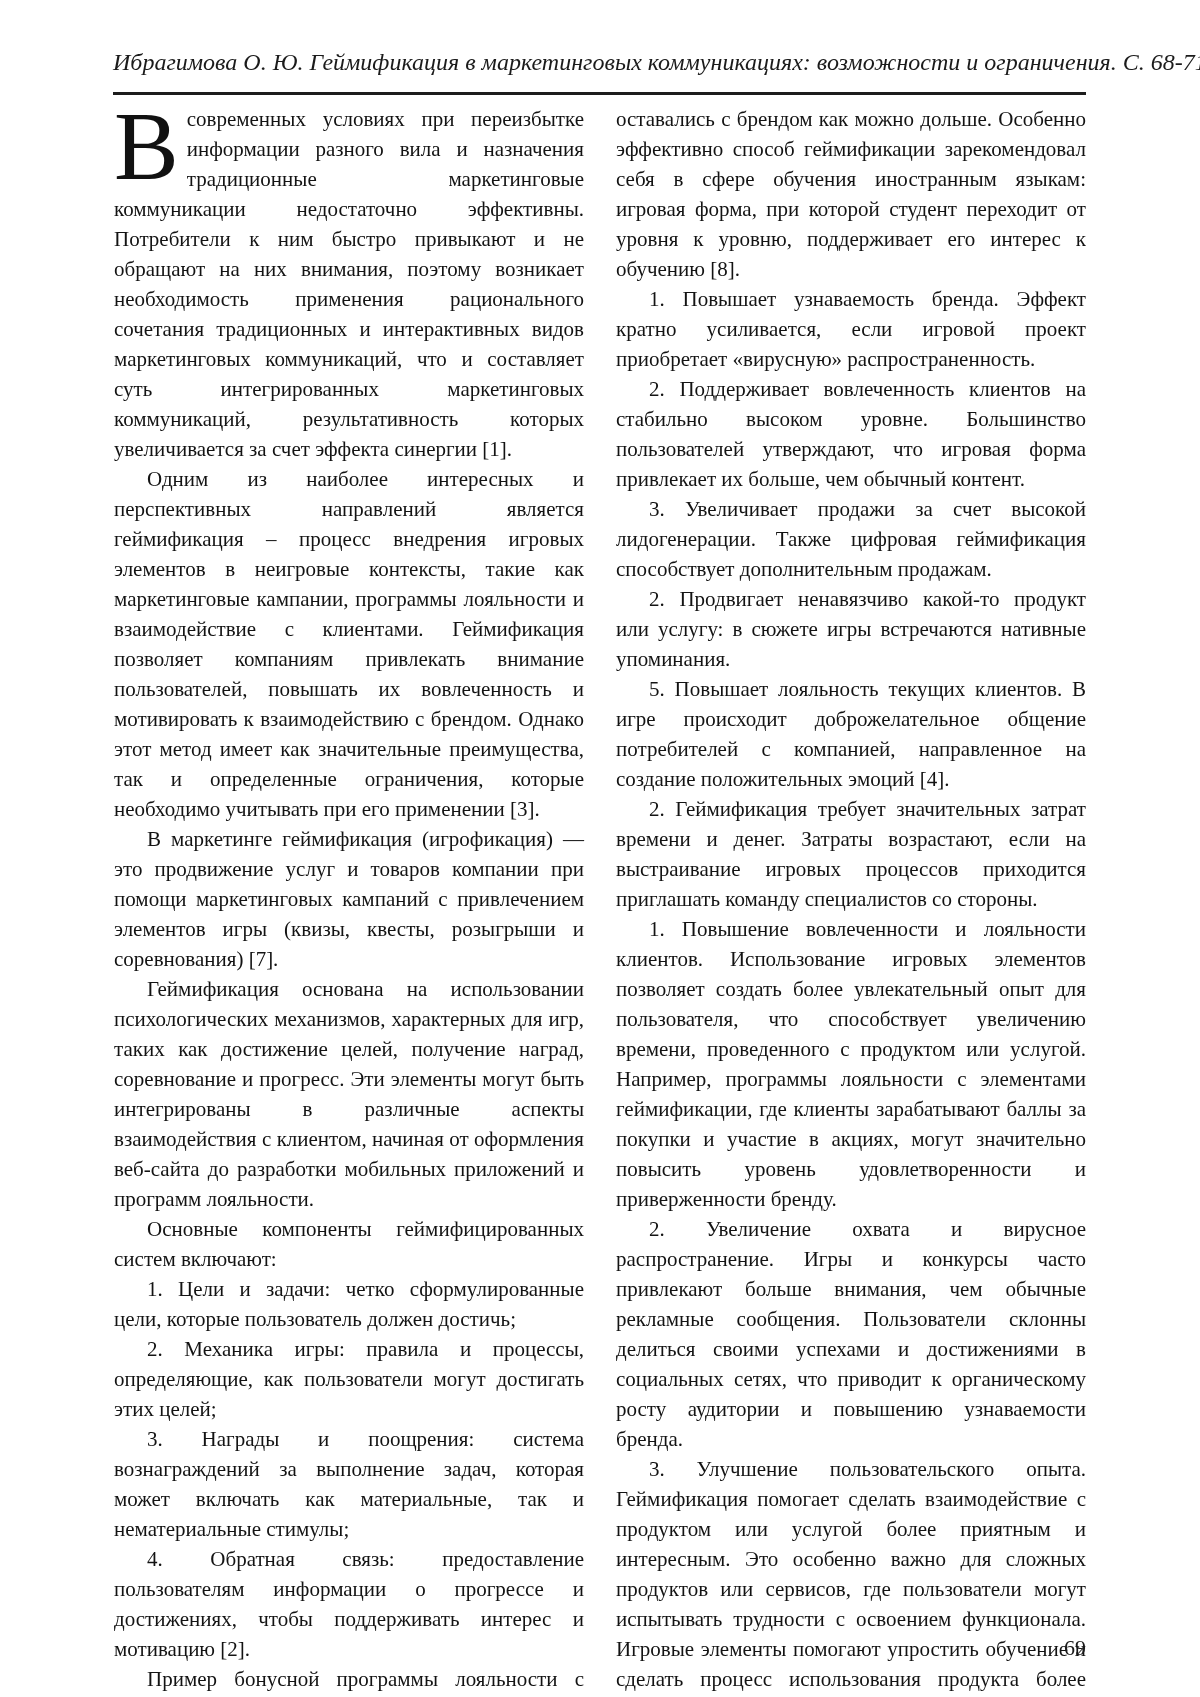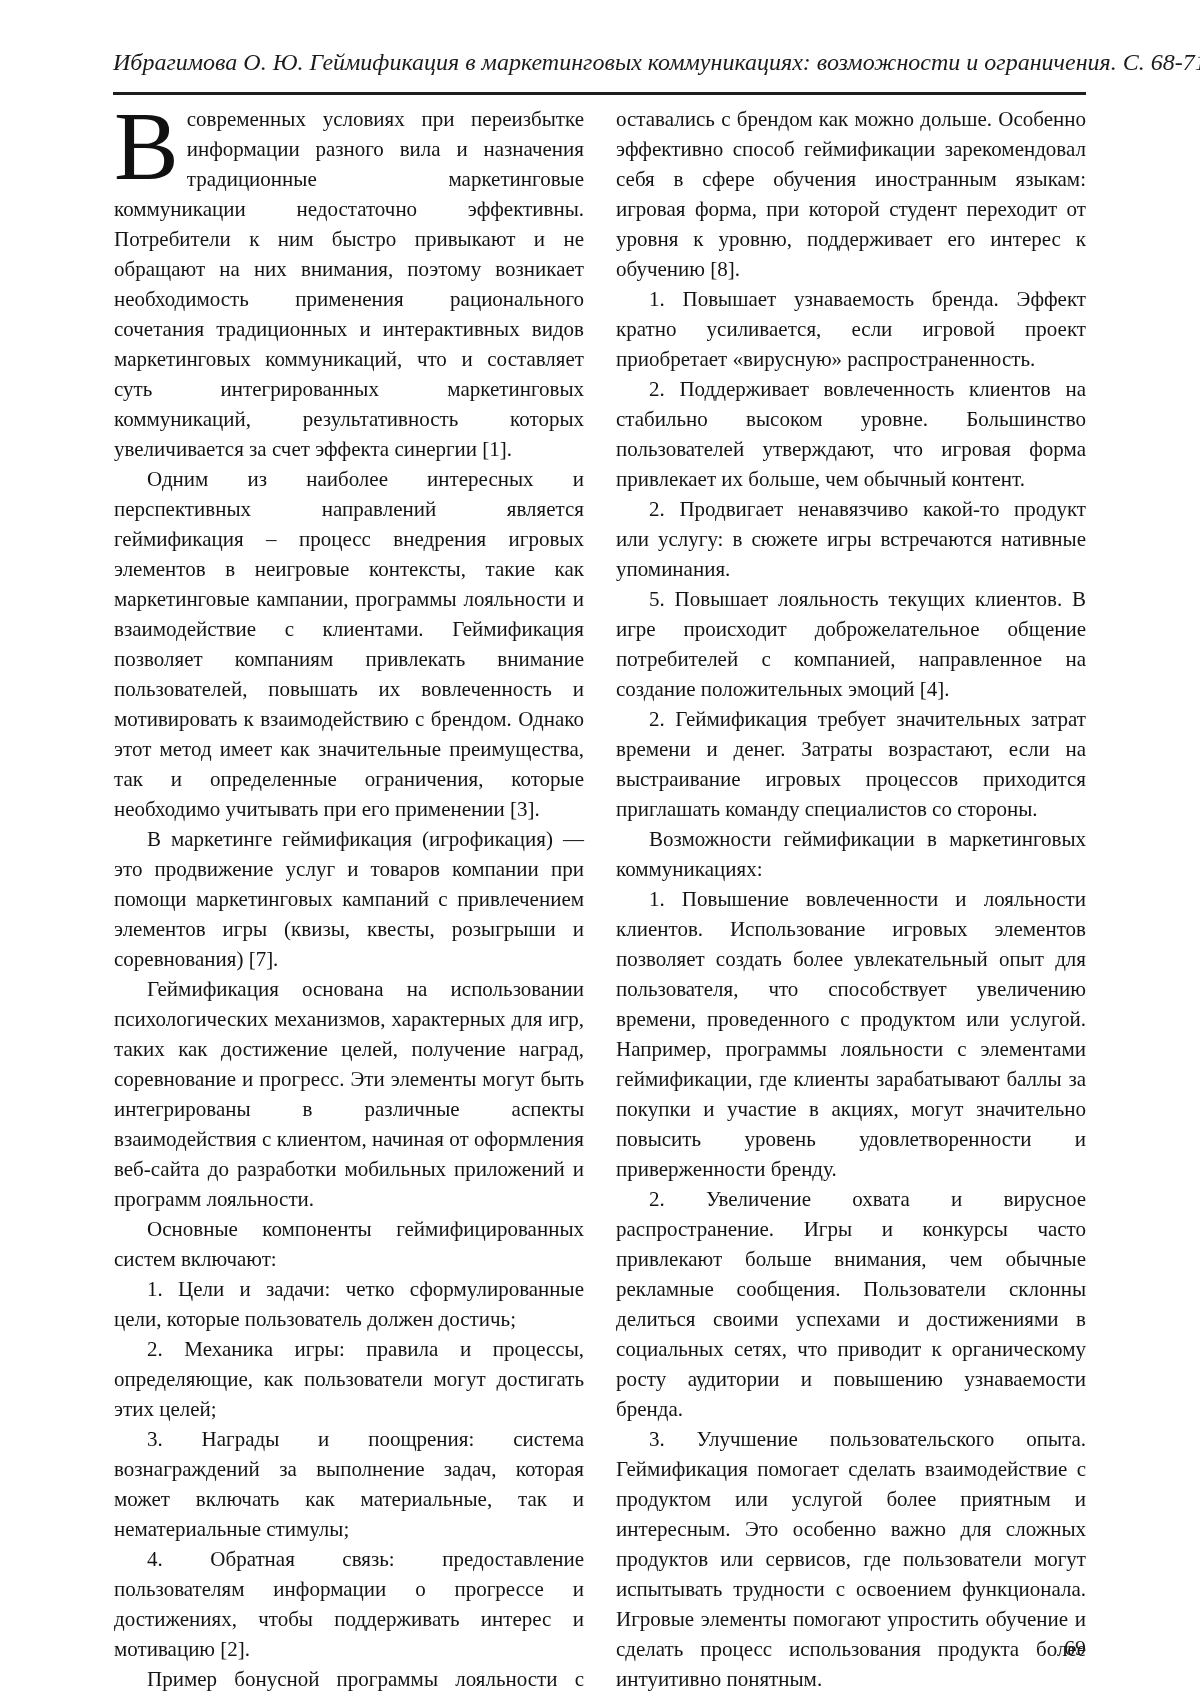--- a/index.html
+++ b/index.html
@@ -90,22 +90,22 @@
     <p class="para">2. Механика игры: правила и процессы, определяющие, как пользователи могут достигать этих целей;</p>
     <p class="para">3. Награды и поощрения: система вознаграждений за выполнение задач, которая может включать как материальные, так и нематериальные стимулы;</p>
     <p class="para">4. Обратная связь: предоставление пользователям информации о прогрессе и достижениях, чтобы поддерживать интерес и мотивацию [2].</p>
     <p class="para">Пример бонусной программы лояльности с элементом игры: клиент переносится в среду, где у каждого игрока складывается индивидуальный рейтинг. За определенные действия он получает очки, которые затем трансформируются в реальную скидку.</p>
   </div>
 
 <div class="column column-right">
     <p class="para no-indent">оставались с брендом как можно дольше. Особенно эффективно способ геймификации зарекомендовал себя в сфере обучения иностранным языкам: игровая форма, при которой студент переходит от уровня к уровню, поддерживает его интерес к обучению [8].</p>
     <p class="para">1. Повышает узнаваемость бренда. Эффект кратно усиливается, если игровой проект приобретает «вирусную» распространенность.</p>
     <p class="para">2. Поддерживает вовлеченность клиентов на стабильно высоком уровне. Большинство пользователей утверждают, что игровая форма привлекает их больше, чем обычный контент.</p>
+    <p class="para">3. Увеличивает продажи за счет высокой лидогенерации. Также цифровая геймификация способствует дополнительным продажам.</p>
     <p class="para">2. Продвигает ненавязчиво какой-то продукт или услугу: в сюжете игры встречаются нативные упоминания.</p>
     <p class="para">5. Повышает лояльность текущих клиентов. В игре происходит доброжелательное общение потребителей с компанией, направленное на создание положительных эмоций [4].</p>
     <p class="para">2. Геймификация требует значительных затрат времени и денег. Затраты возрастают, если на выстраивание игровых процессов приходится приглашать команду специалистов со стороны.</p>
-    <p class="para">Возможности геймификации в маркетинговых коммуникациях:</p>
     <p class="para">1. Повышение вовлеченности и лояльности клиентов. Использование игровых элементов позволяет создать более увлекательный опыт для пользователя, что способствует увеличению времени, проведенного с продуктом или услугой. Например, программы лояльности с элементами геймификации, где клиенты зарабатывают баллы за покупки и участие в акциях, могут значительно повысить уровень удовлетворенности и приверженности бренду.</p>
     <p class="para">2. Увеличение охвата и вирусное распространение. Игры и конкурсы часто привлекают больше внимания, чем обычные рекламные сообщения. Пользователи склонны делиться своими успехами и достижениями в социальных сетях, что приводит к органическому росту аудитории и повышению узнаваемости бренда.</p>
     <p class="para">3. Улучшение пользовательского опыта. Геймификация помогает сделать взаимодействие с продуктом или услугой более приятным и интересным. Это особенно важно для сложных продуктов или сервисов, где пользователи могут испытывать трудности с освоением функционала. Игровые элементы помогают упростить обучение и сделать процесс использования продукта более интуитивно понятным.</p>
   </div>
 
 <div class="page-number">69</div>
 
 </body></html>

